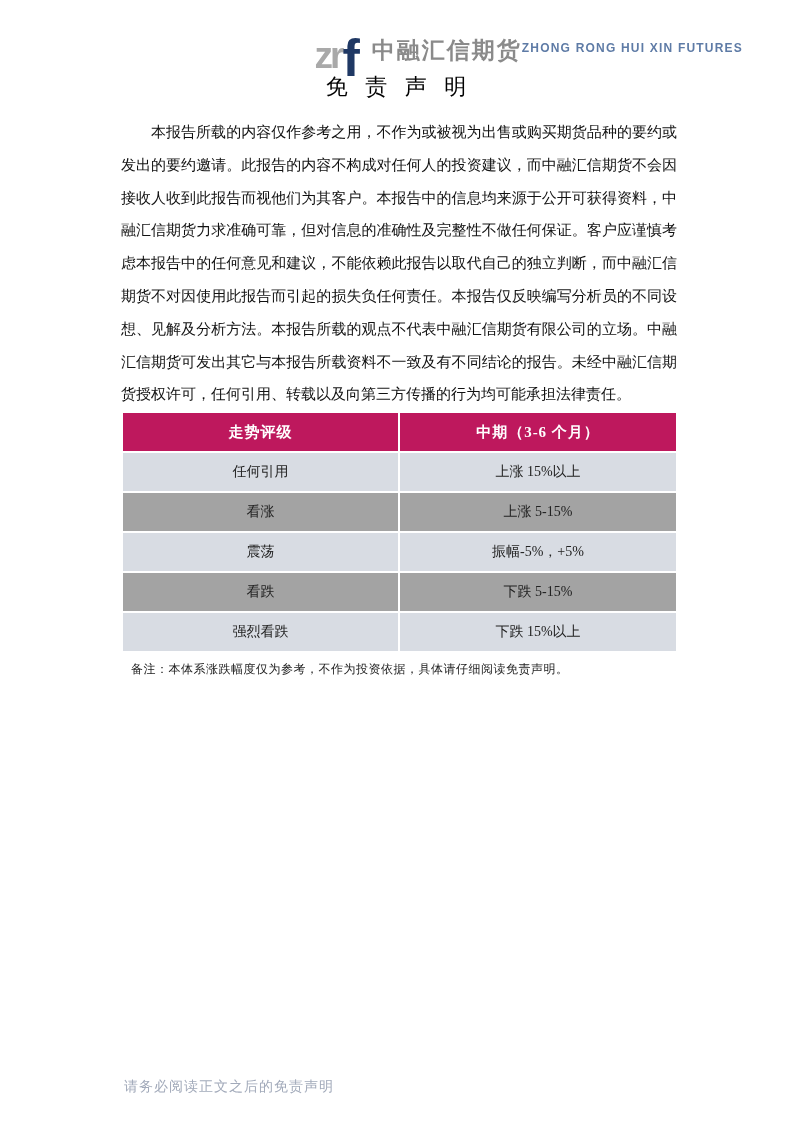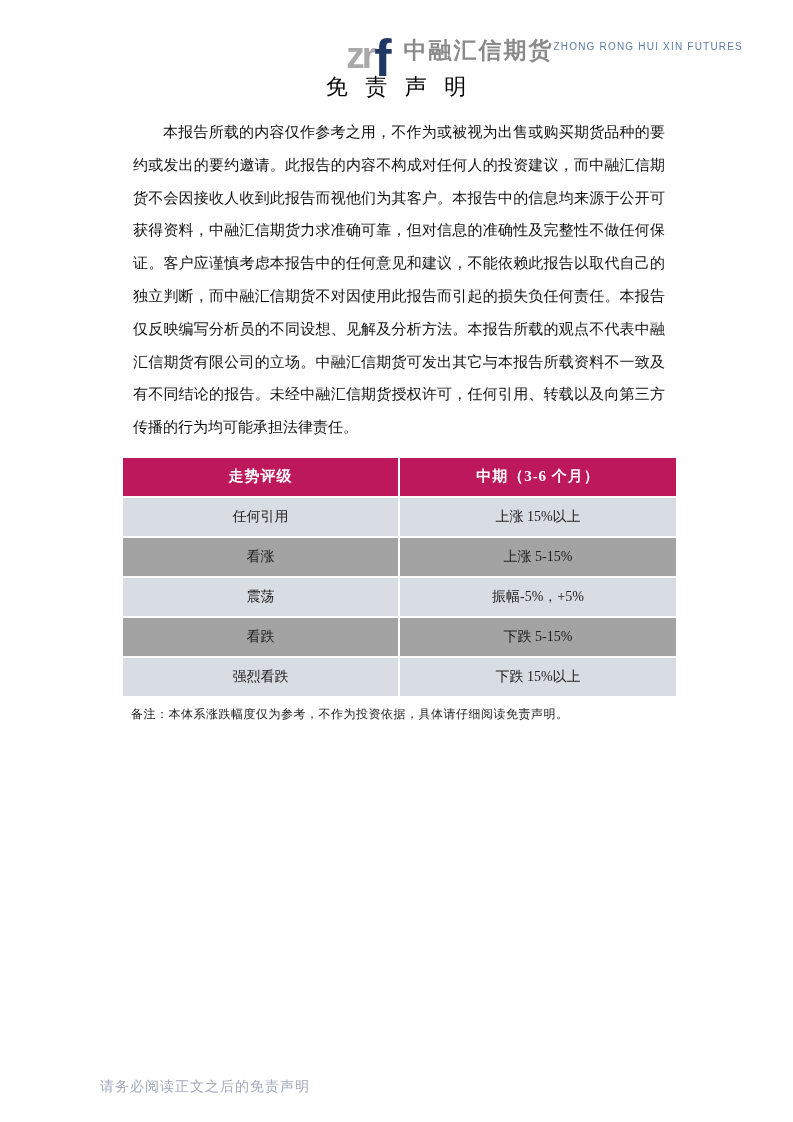--- a/index.html
+++ b/index.html
@@ -53,22 +53,22 @@
     font-family: "Liberation Sans", "DejaVu Sans", sans-serif;
   }
   .logo-cn {
     font-size: 23px;
     font-weight: bold;
     color: #8a8a8a;
     letter-spacing: 2px;
     line-height: 1.1;
   }
   .logo-en {
-    font-size: 10px;
-    font-weight: normal;
+    font-size: 12px;
+    font-weight: bold;
     color: #5e7ba6;
     letter-spacing: 1.2px;
     margin-top: 3px;
   }
 
   
   .content {
     position: absolute;
     left: 121px;
     top: 72px;
@@ -81,21 +81,21 @@
     letter-spacing: 6px;
     color: #000;
     margin: 0 0 14px 0;
   }
   .doc-body {
     font-size: 15px;
     line-height: 32.8px;
     text-align: justify;
     text-indent: 2em;
     color: #111;
-    margin: 12px;
+    margin: 0;
   }
 
   .section-title {
     text-align: center;
     font-size: 20px;
     font-weight: bold;
     color: #000;
     margin: 26px 0 18px 0;
   }
 
@@ -130,21 +130,21 @@
   .table-note {
     font-size: 12px;
     color: #222;
     margin: 8px 0 0 10px;
     letter-spacing: 0.5px;
   }
 
   
   .footer {
     position: absolute;
-    left: 100px;
+    left: 124px;
     bottom: 26px;
     font-size: 14px;
     color: #a2aaba;
     letter-spacing: 1px;
   }
 </style>
 </head>
 <body>
 
 <div class="page">

